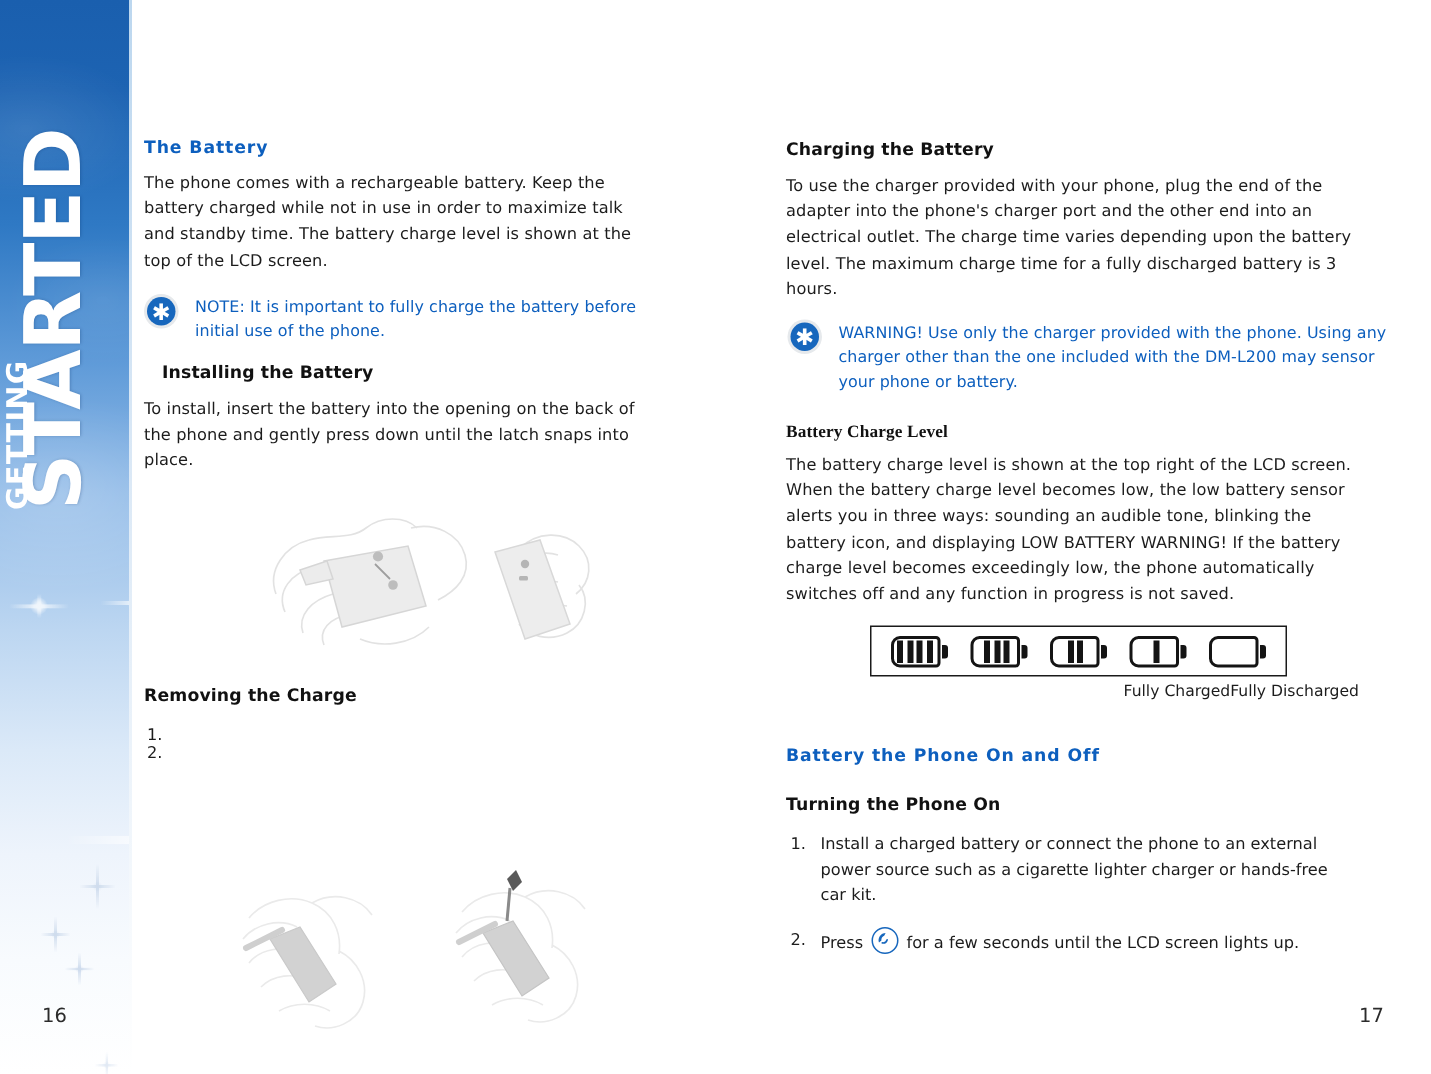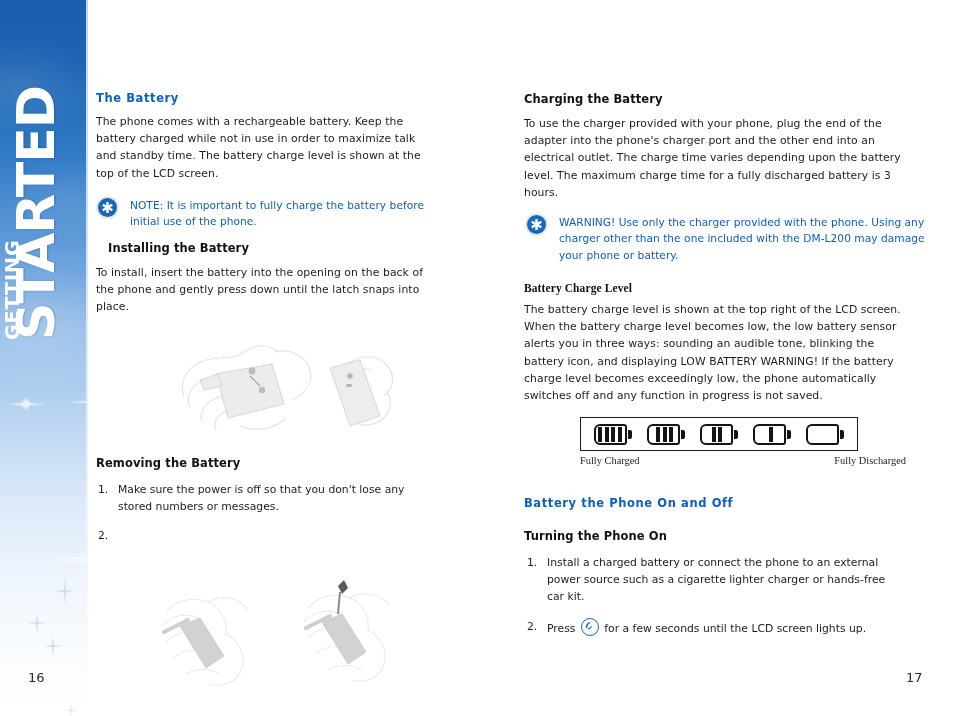--- a/index.html
+++ b/index.html
@@ -186,22 +186,22 @@
     border-radius:0 2px 2px 0;
   }
   .batt .bars{
     position:absolute;left:4px;top:3px;
     height:15px;display:flex;gap:2.5px;
   }
   .batt .bar{width:4px;height:15px;background:#141414;}
 
   .batt-labels{
     position:absolute;
-    display:flex;justify-content:space-between;
-    font-size:10.4px;color:#1c1c1c;font-family:Liberation Serif, serif;
+    display:flex;justify-content:flex-end;
+    font-size:10.4px;color:#1c1c1c;
   }
 
   
   .illus{position:absolute;pointer-events:none;}
   .page-num{
     position:absolute;font-size:13px;color:#2b2b2b;
     font-family:"DejaVu Sans", sans-serif;
   }
 </style>
 </head>
@@ -302,26 +302,25 @@
         <g fill="#ededed" stroke="#d8d8d8" stroke-width="1">
           <path d="M176 38 L206 30 L226 86 L196 96 Z"></path>
         </g>
         <g fill="#b5b5b5">
           <circle cx="196" cy="46" r="2.8"></circle>
           <rect x="192" y="54" width="6" height="3" rx="1"></rect>
         </g>
       </svg>
     </div>
 
-    <h4 class="black" style="position:absolute;top:456px;left:0;">Removing the Battery</h4>
+    <h4 class="black" style="position:absolute;top:456px;left:0;">Removing the Charge</h4>
 
     <ol class="steps" style="position:absolute;top:481px;left:2px;width:336px;">
       <li>
         <span class="num">1.</span>
-        <span>Make sure the power is off so that you don't lose any stored numbers or messages.</span>
       </li>
       <li>
         <span class="num">2.</span>
       </li>
     </ol>
 
     <div class="illus" style="left:46px;top:578px;width:280px;height:112px;">
       <svg width="280" height="112" viewBox="0 0 280 112">
         <g fill="none" stroke="#eaeaea" stroke-width="1.1">
           <path d="M24 34 C34 22, 52 18, 66 24 C80 30, 86 44, 84 58"></path>
@@ -360,21 +359,21 @@
   <div class="col col-right">
 
     <h4 class="black" style="position:absolute;top:92px;left:0;">Charging the Battery</h4>
 
     <p class="body" style="position:absolute;top:115px;left:0;width:382px;">To use the charger provided with your phone, plug the end of the adapter into the phone's charger port and the other end into an electrical outlet. The charge time varies depending upon the battery level. The maximum charge time for a fully discharged battery is 3 hours.</p>
 
     <div class="callout" style="position:absolute;top:214px;left:3px;width:372px;">
       <div class="asterisk-icon">
           <span>✱</span>
         </div>
-      <div class="ctext">WARNING! Use only the charger provided with the phone. Using any charger other than the one included with the DM-L200 may damage your phone or battery.</div>
+      <div class="ctext">WARNING! Use only the charger provided with the phone. Using any charger other than the one included with the DM-L200 may sensor your phone or battery.</div>
     </div>
 
     <h4 class="black" style="position:absolute;top:282px;left:0;font-family:Liberation Serif, serif;">Battery Charge Level</h4>
 
     <p class="body" style="position:absolute;top:301px;left:0;width:382px;">The battery charge level is shown at the top right of the LCD screen. When the battery charge level becomes low, the low battery sensor alerts you in three ways: sounding an audible tone, blinking the battery icon, and displaying LOW BATTERY WARNING! If the battery charge level becomes exceedingly low, the phone automatically switches off and any function in progress is not saved.</p>
 
     <div class="battery-strip" style="left:56px;top:417px;width:264px;height:32px;">
       <div class="batt">
         <div class="shell"></div>
           <div class="tip"></div>

